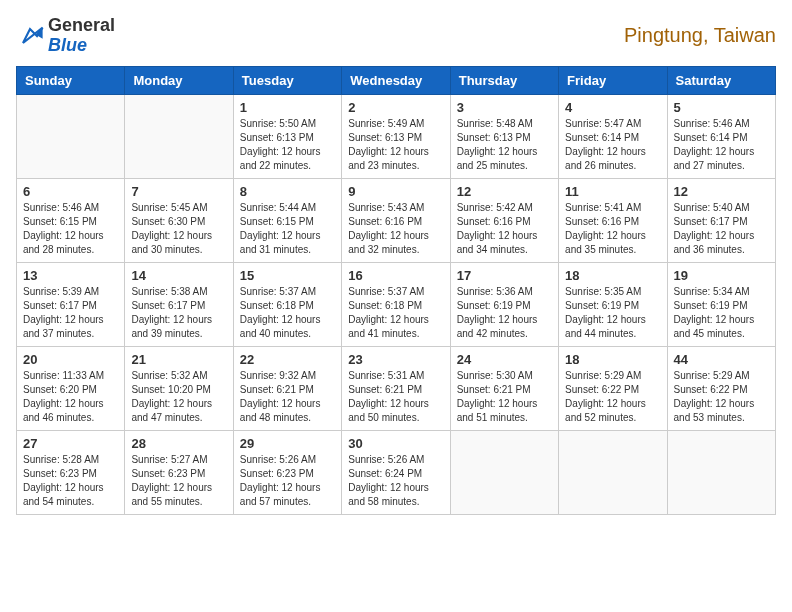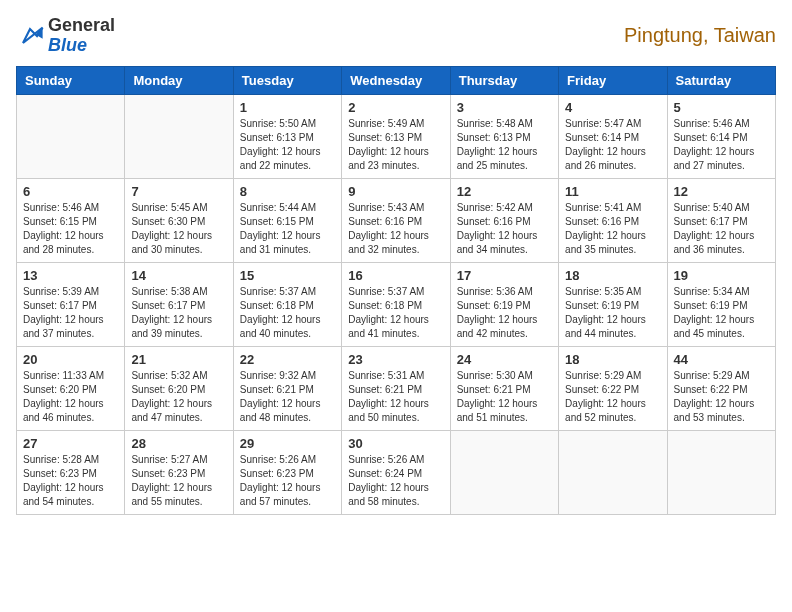--- a/index.html
+++ b/index.html
@@ -241,21 +241,21 @@
       <tr>
         <td>
           <span class="day-number">20</span>
           <div class="day-info">Sunrise: 11:33 AM
 Sunset: 6:20 PM
 Daylight: 12 hours and 46 minutes.</div>
         </td>
         <td>
           <span class="day-number">21</span>
           <div class="day-info">Sunrise: 5:32 AM
-Sunset: 6:20 PM
+Sunset: 10:20 PM
 Daylight: 12 hours and 47 minutes.</div>
         </td>
         <td>
           <span class="day-number">22</span>
           <div class="day-info">Sunrise: 9:32 AM
 Sunset: 6:21 PM
 Daylight: 12 hours and 48 minutes.</div>
         </td>
         <td>
           <span class="day-number">23</span>

